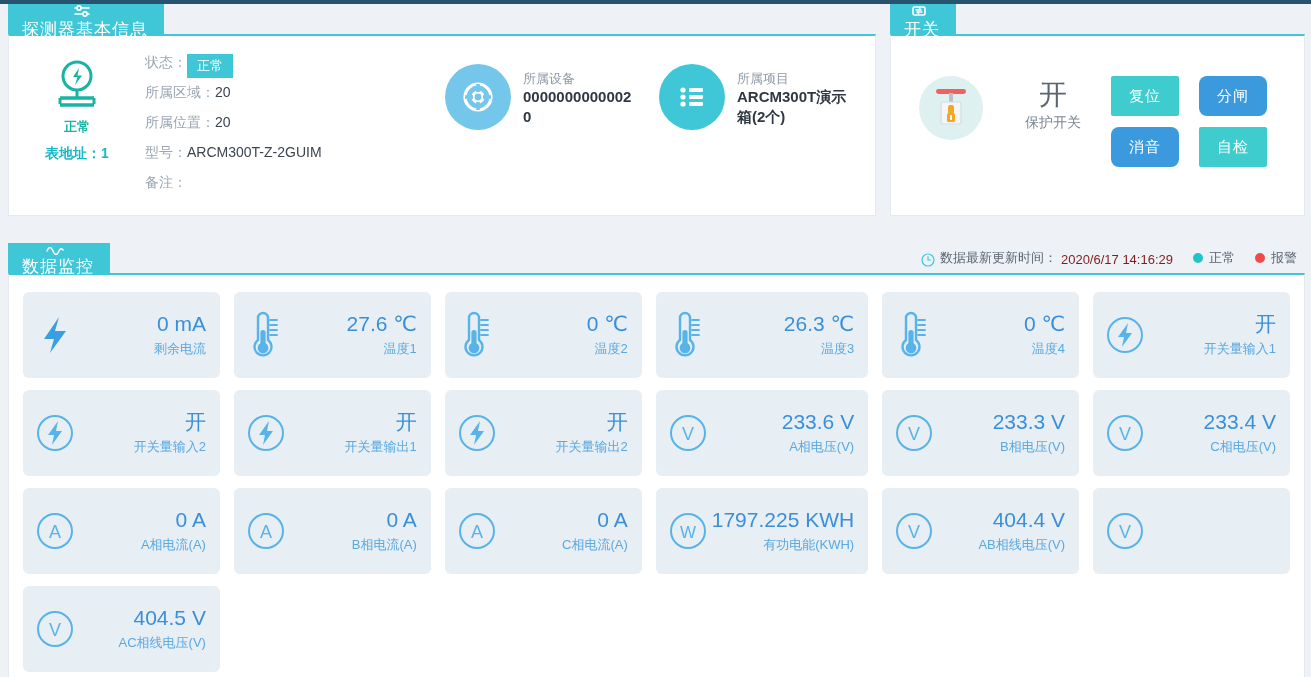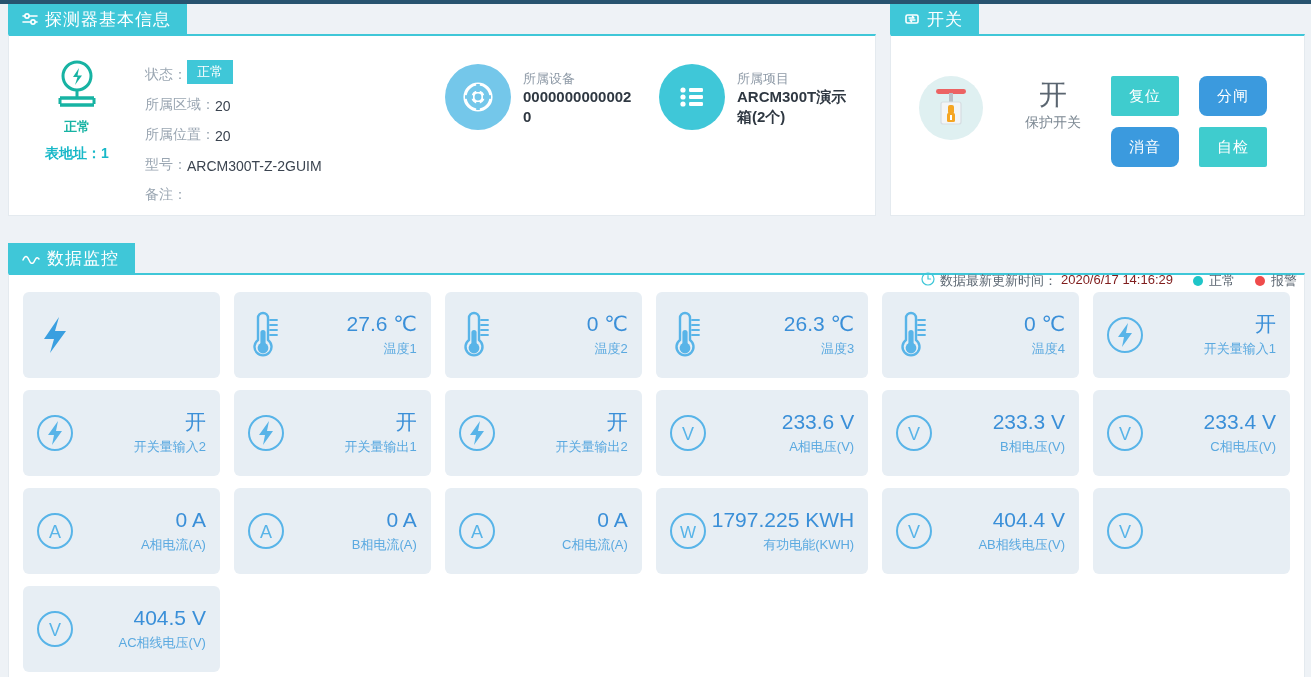--- a/index.html
+++ b/index.html
@@ -22,20 +22,21 @@
   .panel-head {
     position: absolute; left: 0; top: 4px;
     height: 30px;
     background: #3fc7d8;
     color: #ffffff;
     display: flex; align-items: center;
     padding: 0 16px 0 14px;
     font-size: 17px;
     letter-spacing: 1px;
     z-index: 3;
+    flex-direction: column;
   }
   .panel-head .hicon { margin-right: 7px; display: flex; align-items: center; }
   .panel-body {
     position: absolute; left: 0; top: 34px; right: 0; bottom: 0;
     background: #ffffff;
     border-top: 2px solid #3fc7d8;
     border-left: 1px solid #e4eaef;
     border-right: 1px solid #e4eaef;
     border-bottom: 1px solid #e4eaef;
   }
@@ -48,21 +49,21 @@
   .detector-inner { display: flex; padding: 14px 0 0 0; height: 100%; }
 
   .detector-status {
     width: 136px; text-align: center; padding-top: 8px;
   }
   .detector-status .gicon { display: flex; justify-content: center; }
   .ds-label { color: #17b3a3; font-size: 13px; margin-top: 2px; font-weight: bold; }
   .ds-addr  { color: #18b8c8; font-size: 14px; margin-top: 9px; font-weight: bold; }
 
   .detector-fields { width: 300px; padding-top: 4px; }
-  .field { display: flex; align-items: flex-end; height: 30px; font-size: 14px; }
+  .field { display: flex; align-items: flex-start; height: 30px; font-size: 14px; }
   .field .k { color: #9aa6b2; white-space: nowrap; }
   .field .v { color: #3b4450; }
   .badge {
     background: #3fc7d8; color: #fff; font-size: 13px;
     padding: 2px 10px; display: inline-block; line-height: 20px;
   }
 
   .detector-tiles { display: flex; padding-top: 14px; }
   .tile { display: flex; align-items: flex-start; margin-right: 26px; }
   .tile .circ {
@@ -96,23 +97,22 @@
     display: flex; align-items: center; justify-content: center;
     color: #fff; font-size: 15px; border-radius: 2px; cursor: pointer;
     letter-spacing: 1px;
   }
   .btn.teal { background: #3fccce; }
   .btn.blue { background: #3b9ade; border-radius: 8px; }
 
   
   .monitor-meta {
     position: absolute; right: 8px; top: 10px;
-    display: flex; align-items: flex-start; font-size: 13px; color: #5a6570;
+    display: flex; align-items: flex-end; font-size: 13px; color: #5a6570;
     z-index: 4;
-    margin-top: 23px;
   }
   .monitor-meta .clock { margin-right: 5px; display: flex; }
   .monitor-meta .mm-label { color: #5a6570; }
   .monitor-meta .mm-time { color: #7f1d1d; margin-left: 4px; }
   .legend { display: flex; align-items: center; margin-left: 20px; }
   .legend .dot { width: 10px; height: 10px; border-radius: 50%; margin-right: 6px; }
   .legend .dot.ok { background: #1fc5c8; }
   .legend .dot.al { background: #ef4b4b; }
 
   .cards {
@@ -302,20 +302,24 @@
   </div>
 
   <div class="panel-body">
     <div class="cards" id="cards-container">
         <div class="card">
           <div class="c-icon">
             <svg width="40" height="44" viewBox="0 0 40 44">
               <path d="M24 4 L9 26 H19 L15 40 L31 18 H20 Z" fill="#3a9fe0"></path>
             </svg>
           </div>
+          <div class="c-body">
+            <div class="c-val">0 mA</div>
+            <div class="c-lab">剩余电流</div>
+          </div>
         </div>
         <div class="card">
           <div class="c-icon">
             <svg width="34" height="50" viewBox="0 0 34 50">
               <path d="M12 8 a5 5 0 0 1 10 0 v22 a8.5 8.5 0 1 1 -10 0 Z" fill="none" stroke="#58b4e8" stroke-width="2.4"></path>
               <circle cx="17" cy="38" r="5.4" fill="#58b4e8"></circle>
               <rect x="14.4" y="20" width="5.2" height="16" rx="2.6" fill="#58b4e8"></rect>
               <g stroke="#58b4e8" stroke-width="1.9" stroke-linecap="round">
                 <line x1="24" y1="10" x2="31" y2="10"></line>
                 <line x1="24" y1="15" x2="31" y2="15"></line>

